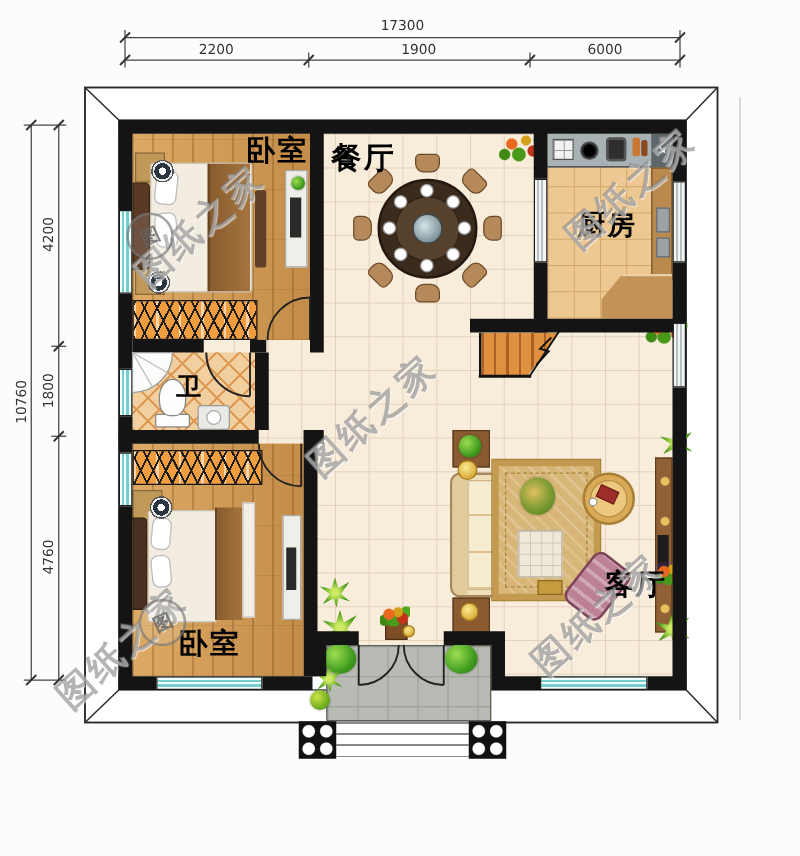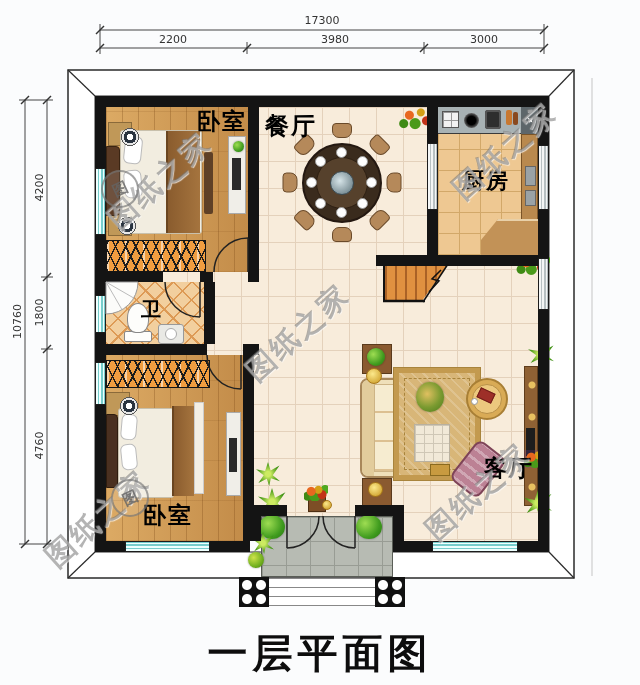--- a/index.html
+++ b/index.html
@@ -303,21 +303,20 @@
   <div class="wm" style="left:403px;top:472px;">图纸之家</div>
   <div class="stamp" style="left:101px;top:170px;width:34px;height:34px;">
       <span>图</span>
     </div>
   <div class="stamp" style="left:111px;top:479px;width:34px;height:34px;">
       <span>图</span>
     </div>
 
   <div class="dim" style="left:292px;top:15px;">17300</div>
   <div class="dim" style="left:143px;top:34px;">2200</div>
-  <div class="dim" style="left:305px;top:34px;">3980</div>
-  <div class="dim" style="left:454px;top:34px;">3000</div>
+  <div class="dim" style="left:305px;top:34px;">1900</div>
+  <div class="dim" style="left:454px;top:34px;">6000</div>
   <div class="dim dimv" style="left:-13px;top:316px;">10760</div>
   <div class="dim dimv" style="left:9px;top:182px;">4200</div>
   <div class="dim dimv" style="left:9px;top:307px;">1800</div>
   <div class="dim dimv" style="left:9px;top:440px;">4760</div>
 
-  <div class="title" style="top:626px;">一层平面图</div>
 </div>
 
 </body></html>

